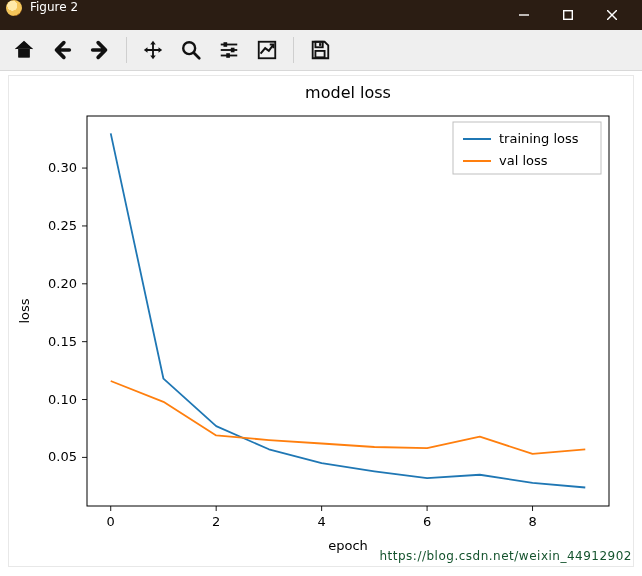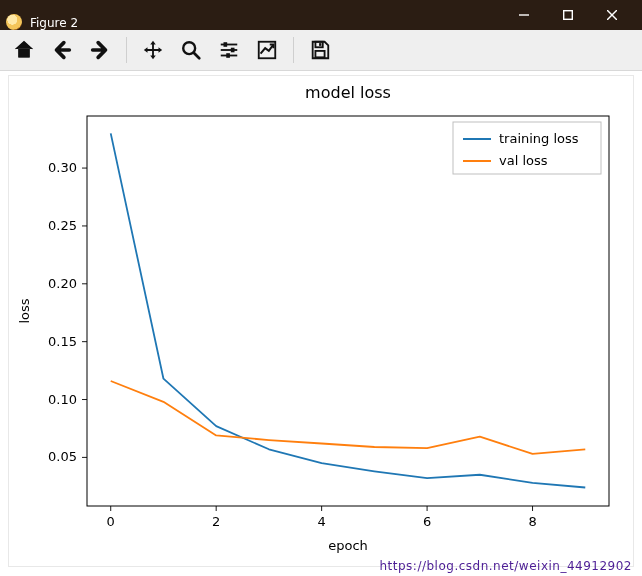--- a/index.html
+++ b/index.html
@@ -9,21 +9,21 @@
     height: 576px;
     font-family: "Segoe UI", "DejaVu Sans", Arial, sans-serif;
     background: #fff;
     overflow: hidden;
   }
   .titlebar {
     height: 30px;
     background: #2b1d13;
     color: #fff;
     display: flex;
-    align-items: flex-end;
+    align-items: flex-start;
     padding: 0 8px 0 6px;
     font-size: 12px;
   }
   .titlebar .app-icon {
     width: 16px; height: 16px;
     border-radius: 50%;
     background: radial-gradient(circle at 40% 35%, #ffe9a8 0 35%, #f4c55a 36% 70%, #c98a2c 71% 100%);
     margin-right: 8px;
     flex: 0 0 auto;
   }
@@ -61,22 +61,22 @@
   }
   .plot-wrap {
     position: absolute;
     left: 8px; top: 4px;
     width: 624px; height: 490px;
     border: 1px solid #e8e8e8;
   }
   svg.plot { display: block; }
   .watermark {
     position: absolute;
-    right: 10px; bottom: 4px;
-    color: #4c1d95;
+    right: 10px; bottom: 14px;
+    color: #14532d;
     font-size: 12px;
     letter-spacing: 0.5px;
     user-select: none;
   }
   text { font-family: "DejaVu Sans", Arial, sans-serif; }
 </style>
 </head>
 <body>
 
 <div class="titlebar">

